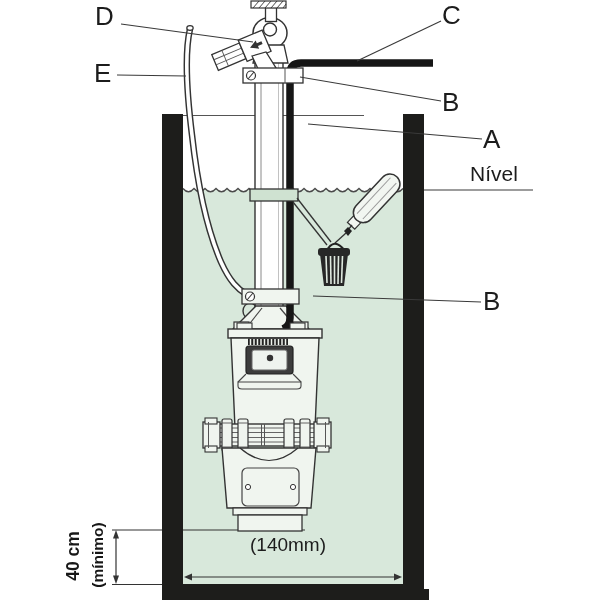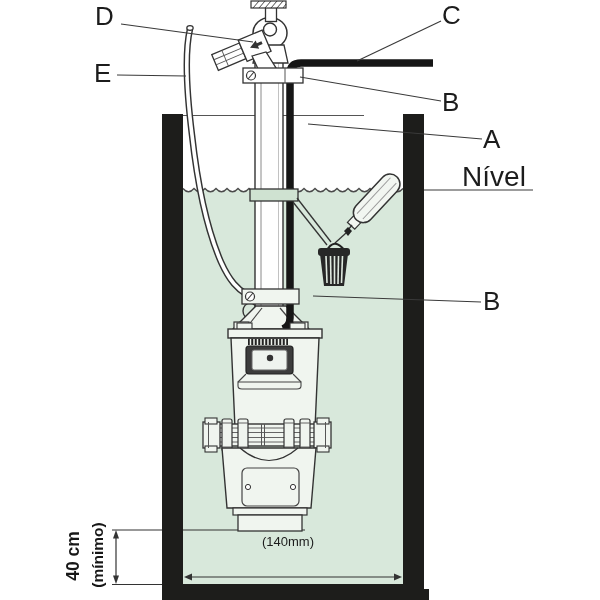--- a/index.html
+++ b/index.html
@@ -7,29 +7,29 @@
     position:relative;width:600px;height:600px;background:#ffffff;overflow:hidden;
     font-family:"Liberation Sans","DejaVu Sans",sans-serif;
   }
   #art{position:absolute;left:0;top:0;}
   .callout{
     position:absolute;font-size:26px;line-height:1;color:#1c1c1c;
     letter-spacing:0;user-select:none;
   }
   .lvl{
     position:absolute;left:429px;width:130px;text-align:center;color:#1c1c1c;
-    font-size:28px;line-height:1;
+    font-size:21px;line-height:1;
   }
   .dim-rot{
     position:absolute;text-align:center;color:#171717;font-weight:bold;
     transform:rotate(-90deg);line-height:1;
   }
   .dim-h{
     position:absolute;left:238px;top:535px;width:100px;text-align:center;
-    color:#1c1c1c;font-size:13px;line-height:1;
+    color:#1c1c1c;font-size:19px;line-height:1;
   }
 </style>
 </head>
 <body>
 
 <div id="stage">
 
   <svg id="art" width="600" height="600" viewBox="0 0 600 600">
 
     <g>

